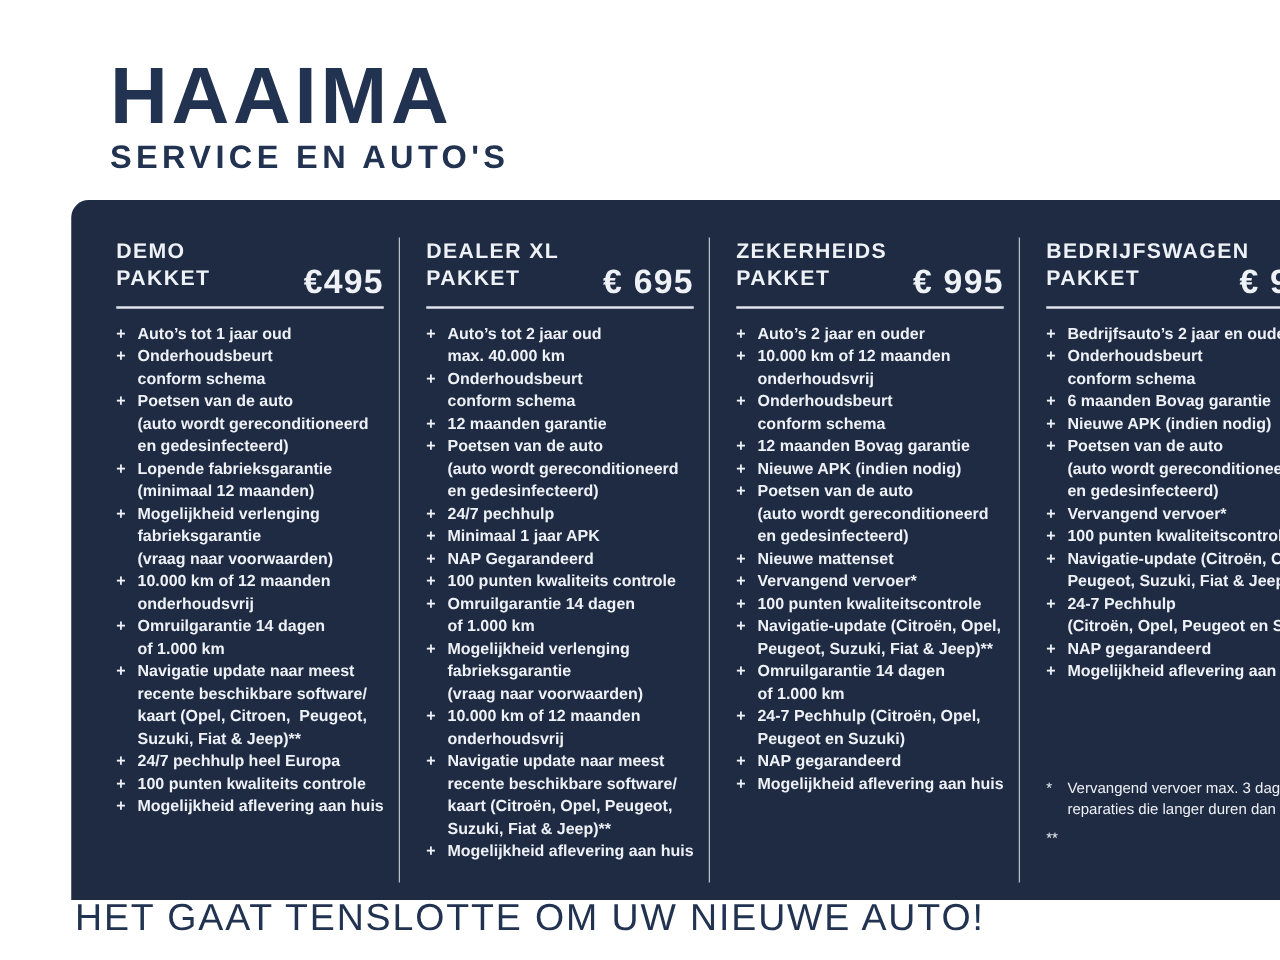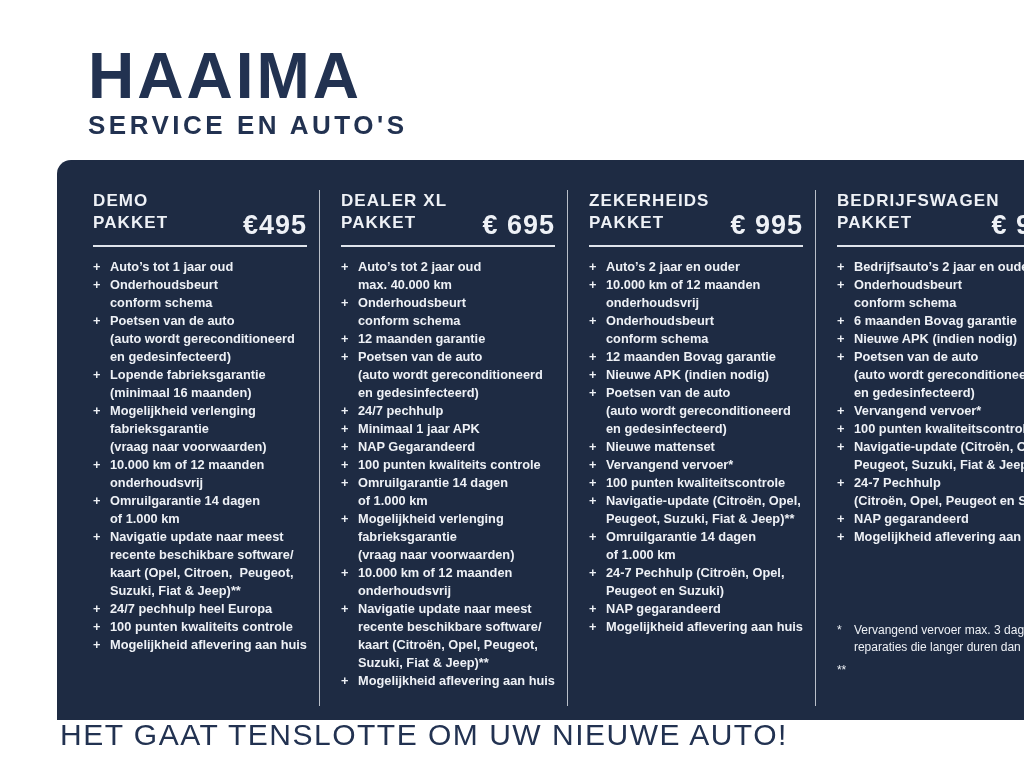--- a/index.html
+++ b/index.html
@@ -105,21 +105,21 @@
           </div>
           <div class="item">
             <span class="marker">+</span>
             <span class="txt">Poetsen van de auto
 (auto wordt gereconditioneerd
 en gedesinfecteerd)</span>
           </div>
           <div class="item">
             <span class="marker">+</span>
             <span class="txt">Lopende fabrieksgarantie
-(minimaal 16 maanden)</span>
+(minimaal 12 maanden)</span>
           </div>
           <div class="item">
             <span class="marker">+</span>
             <span class="txt">Mogelijkheid verlenging
 fabrieksgarantie
 (vraag naar voorwaarden)</span>
           </div>
           <div class="item">
             <span class="marker">+</span>
             <span class="txt">10.000 km of 12 maanden

